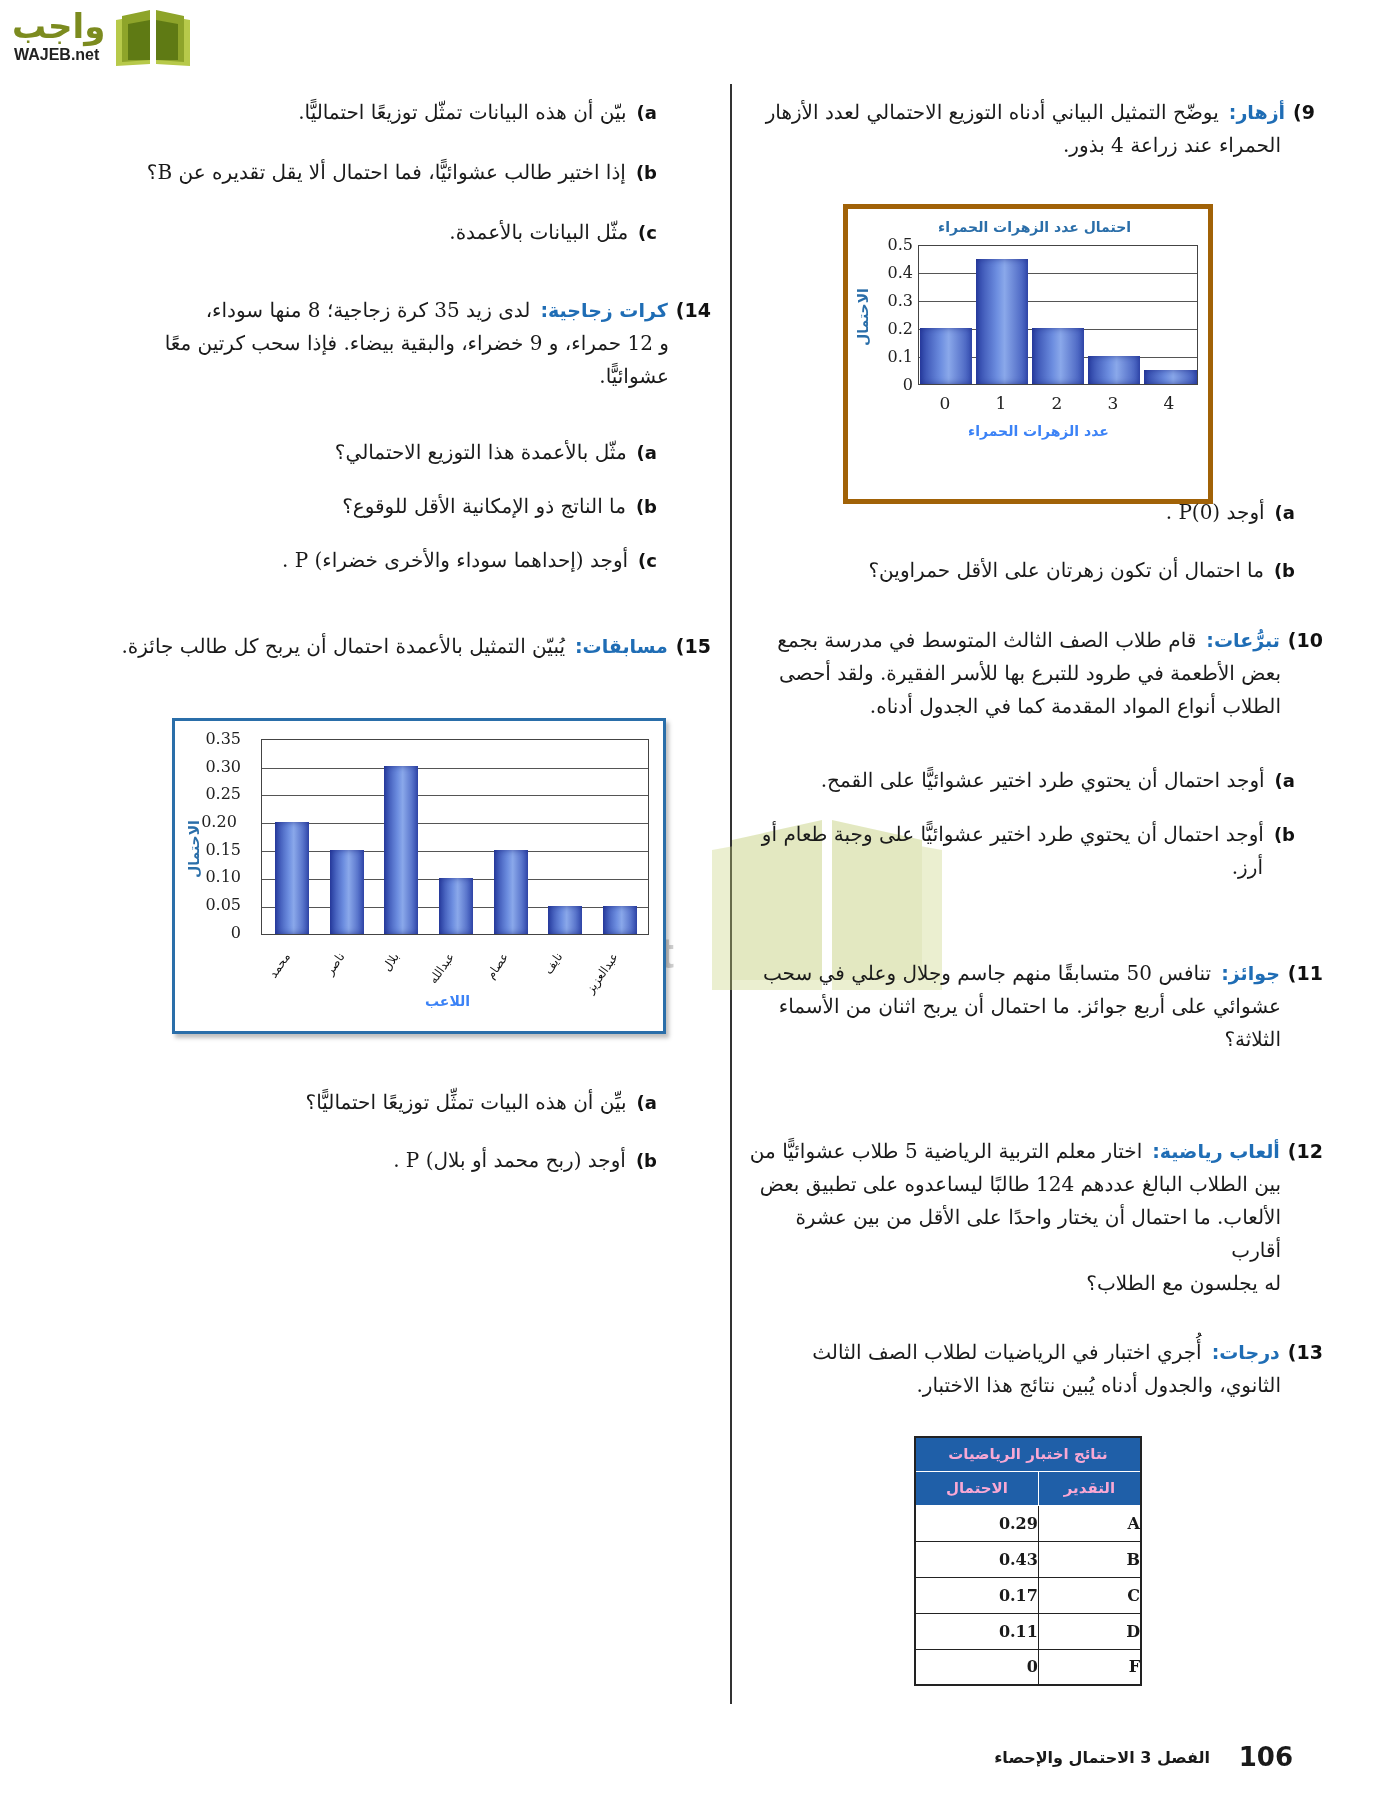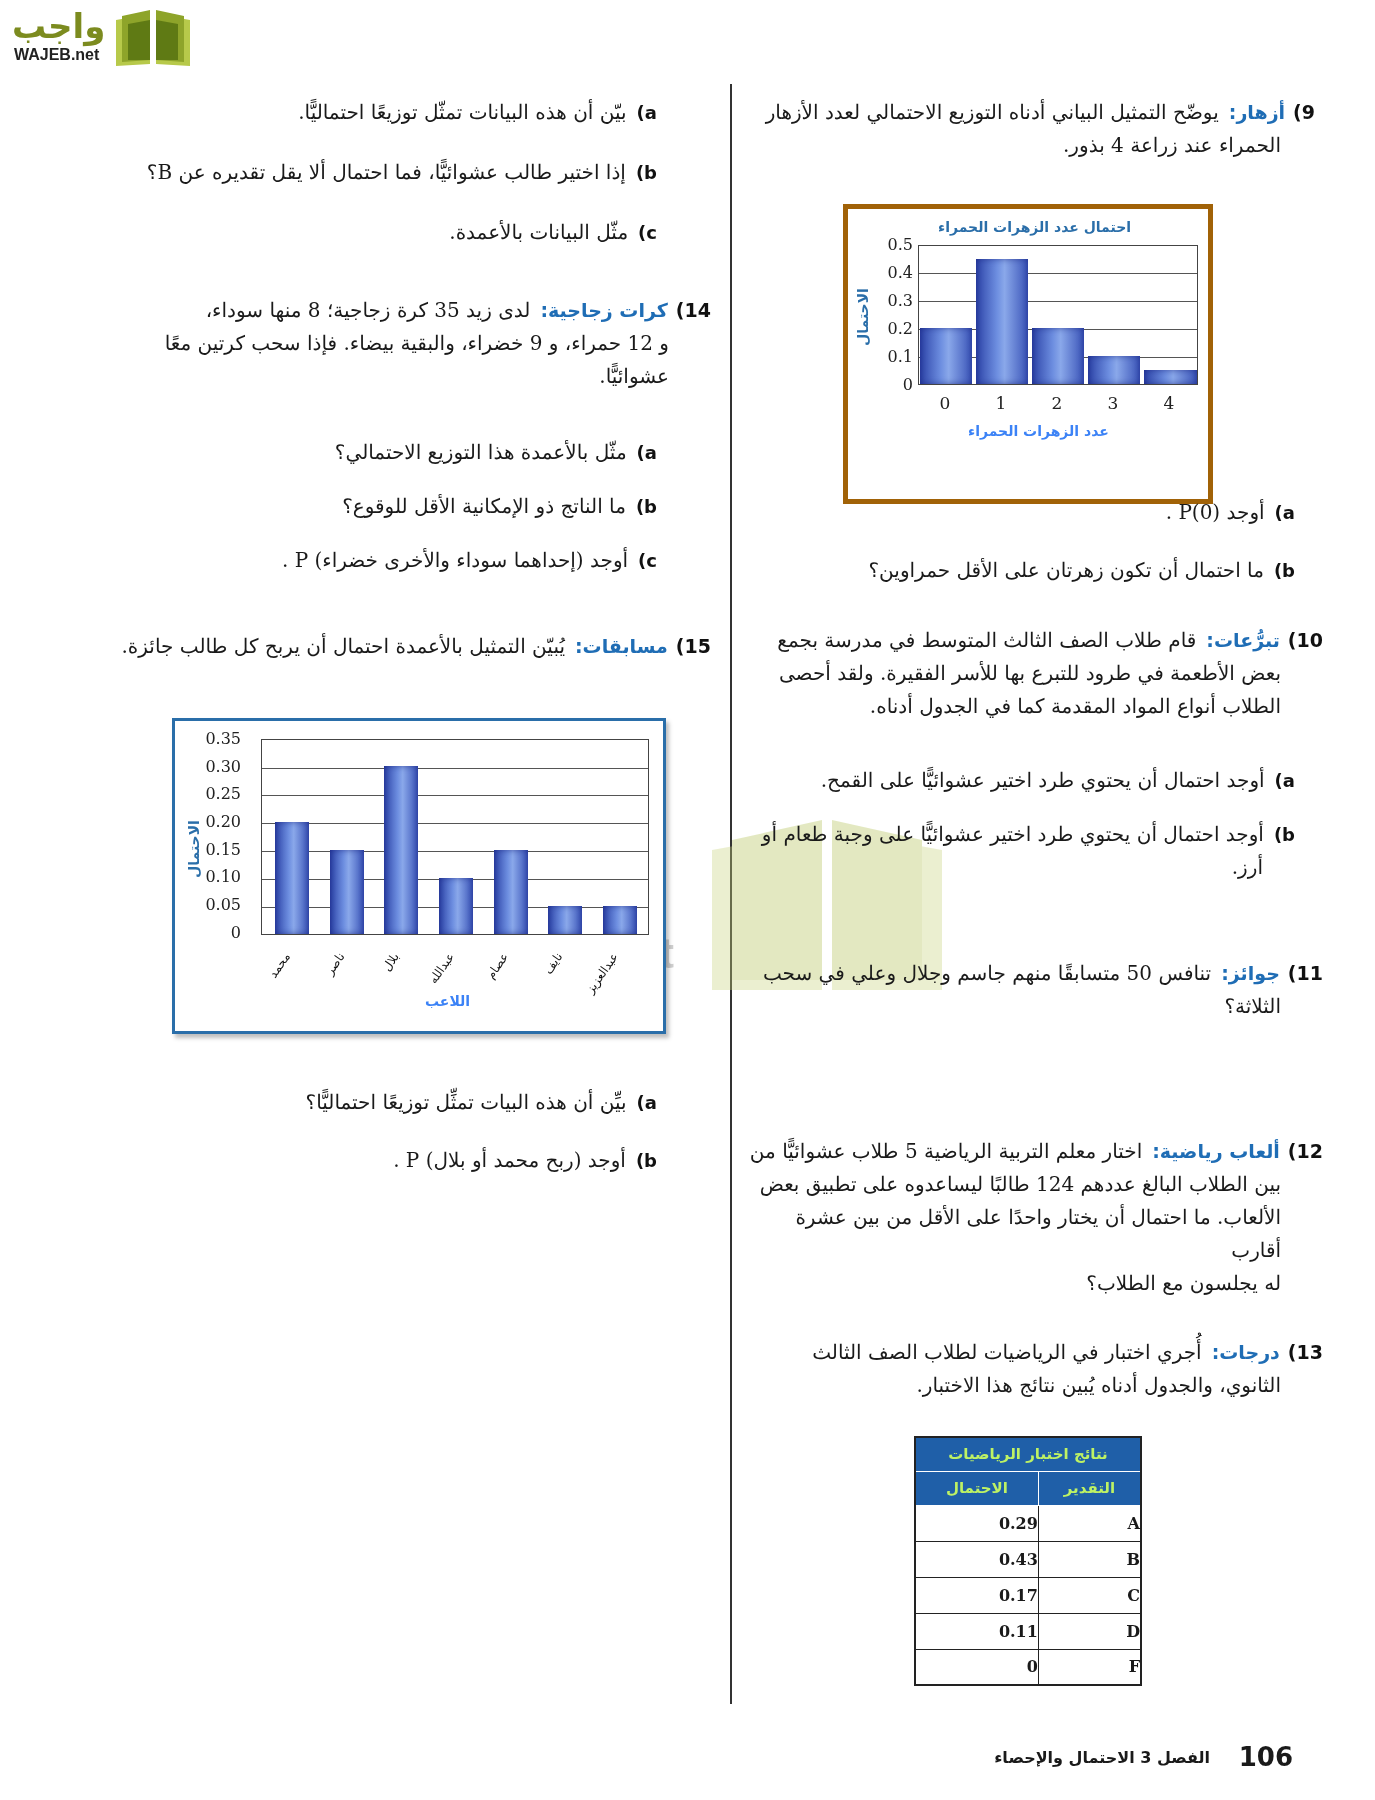--- a/index.html
+++ b/index.html
@@ -31,21 +31,21 @@
   .gridline { position: absolute; left: 0; right: 0; height: 1px; background: #555; }
   .bar { position: absolute; bottom: 0; background: linear-gradient(to right, #2d44a8 0%, #6d8ee0 40%, #8aa8ea 55%, #3a54b8 100%); box-shadow: inset 0 0 6px rgba(20,30,120,0.6); }
   .ytick { position: absolute; font-size: 16px; text-align: right; width: 44px; color: #222; }
   .xtick { position: absolute; font-size: 17px; text-align: center; width: 30px; color: #222; }
   .ylabel { position: absolute; font-family: "DejaVu Sans", sans-serif; font-weight: bold; font-size: 14px; color: #2a6ea9; transform: rotate(-90deg); white-space: nowrap; }
   .xlabel { position: absolute; font-family: "DejaVu Sans", sans-serif; font-weight: bold; font-size: 14px; color: #3b82f6; direction: rtl; }
   .xname { position: absolute; font-family: "DejaVu Sans", sans-serif; font-size: 12px; color: #111; transform: rotate(-55deg); transform-origin: right center; white-space: nowrap; direction: rtl; }
 
   
   .grades { left: 914px; top: 1436px; width: 228px; border: 2px solid #222; border-collapse: collapse; direction: rtl; }
-  .grades th { background: #1f5fa8; color: #bef264; font-family: "DejaVu Sans", sans-serif; font-size: 15px; height: 34px; border: 1px solid #fff; }
+  .grades th { background: #1f5fa8; color: #f9a8d4; font-family: "DejaVu Sans", sans-serif; font-size: 15px; height: 34px; border: 1px solid #fff; }
   .grades td { text-align: right; font-weight: bold; font-size: 16px; height: 36px; border: 1px solid #222; }
 
   
   .wm-book { left: 712px; top: 820px; width: 230px; height: 170px; opacity: 0.35; }
   .wm-text { left: 448px; top: 840px; font-family: "DejaVu Sans", sans-serif; font-weight: bold; font-size: 80px; color: rgba(140,160,60,0.35); }
   .wm-en { left: 450px; top: 930px; font-family: "Liberation Sans", sans-serif; font-weight: bold; font-size: 42px; color: rgba(120,120,120,0.35); }
 
   .footer-num { right: 82px; top: 1742px; font-family: "DejaVu Sans", sans-serif; font-weight: bold; font-size: 26px; }
   .footer-ch { right: 165px; top: 1748px; font-family: "DejaVu Sans", sans-serif; font-weight: bold; font-size: 16px; direction: rtl; }
 </style>
@@ -118,20 +118,21 @@
   <div style="padding-right:42px;">الطلاب أنواع المواد المقدمة كما في الجدول أدناه.</div>
 </div>
 <div class="abs sub" style="right:80px; top:764px; width:520px;"><span class="sublbl">a)</span><span>أوجد احتمال أن يحتوي طرد اختير عشوائيًّا على القمح.</span></div>
 <div class="abs sub" style="right:80px; top:818px; width:560px;">
   <div><span class="sublbl">b)</span><span>أوجد احتمال أن يحتوي طرد اختير عشوائيًّا على وجبة طعام أو</span></div>
   <div style="padding-right:32px;">أرز.</div>
 </div>
 
 <div class="abs q" style="right:52px; top:957px; width:570px;">
   <div><span class="qnum">11)</span><span class="qtitle">جوائز:</span><span>تنافس 50 متسابقًا منهم جاسم وجلال وعلي في سحب</span></div>
+  <div style="padding-right:42px;">عشوائي على أربع جوائز. ما احتمال أن يربح اثنان من الأسماء</div>
   <div style="padding-right:42px;">الثلاثة؟</div>
 </div>
 
 <div class="abs q" style="right:52px; top:1135px; width:580px;">
   <div><span class="qnum">12)</span><span class="qtitle">ألعاب رياضية:</span><span>اختار معلم التربية الرياضية 5 طلاب عشوائيًّا من</span></div>
   <div style="padding-right:42px;">بين الطلاب البالغ عددهم 124 طالبًا ليساعدوه على تطبيق بعض</div>
   <div style="padding-right:42px;">الألعاب. ما احتمال أن يختار واحدًا على الأقل من بين عشرة أقارب</div>
   <div style="padding-right:42px;">له يجلسون مع الطلاب؟</div>
 </div>
 
@@ -187,21 +188,21 @@
 
 <div class="abs q" style="right:664px; top:630px; width:600px;">
   <div><span class="qnum">15)</span><span class="qtitle">مسابقات:</span><span>يُبيّن التمثيل بالأعمدة احتمال أن يربح كل طالب جائزة.</span></div>
 </div>
 
 <div class="abs chart2">
   <div class="ylabel" style="left:-10px; top:120px;">الاحتمال</div>
   <div class="ytick" style="left:22px; top:8px;">0.35</div>
   <div class="ytick" style="left:22px; top:36px;">0.30</div>
   <div class="ytick" style="left:22px; top:63px;">0.25</div>
-  <div class="ytick" style="left:22px; top:91px;">0.20</div>
+  <div class="ytick" style="left:22px; top:91px;text-align:center;">0.20</div>
   <div class="ytick" style="left:22px; top:119px;">0.15</div>
   <div class="ytick" style="left:22px; top:146px;">0.10</div>
   <div class="ytick" style="left:22px; top:174px;">0.05</div>
   <div class="ytick" style="left:22px; top:202px;">0</div>
   <div class="plot" style="left:86px; top:18px; width:388px; height:196px;">
     <div class="gridline" style="top:28px;"></div>
     <div class="gridline" style="top:55px;"></div>
     <div class="gridline" style="top:83px;"></div>
     <div class="gridline" style="top:111px;"></div>
     <div class="gridline" style="top:139px;"></div>

